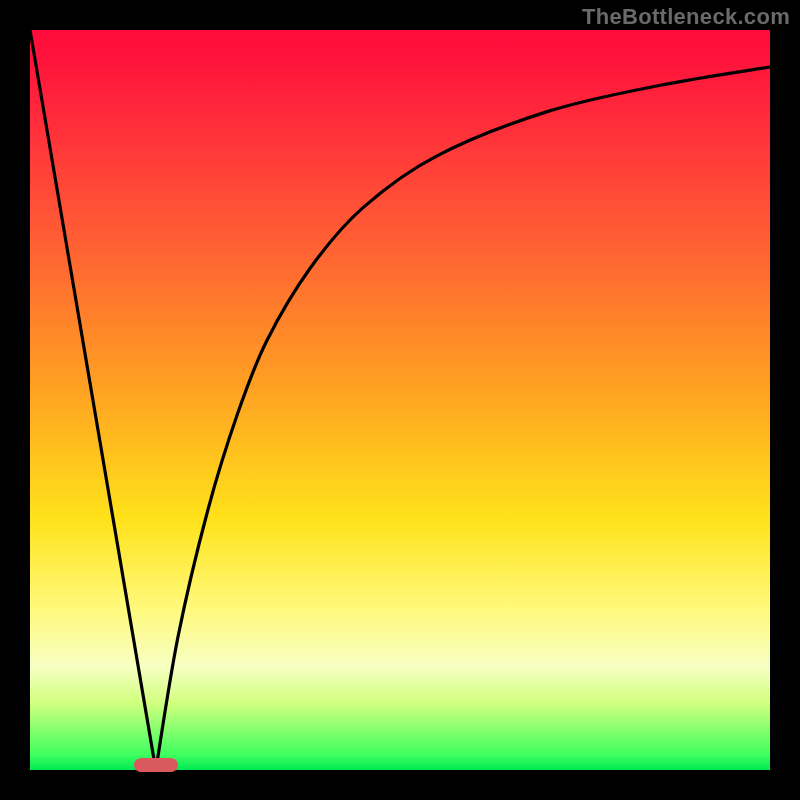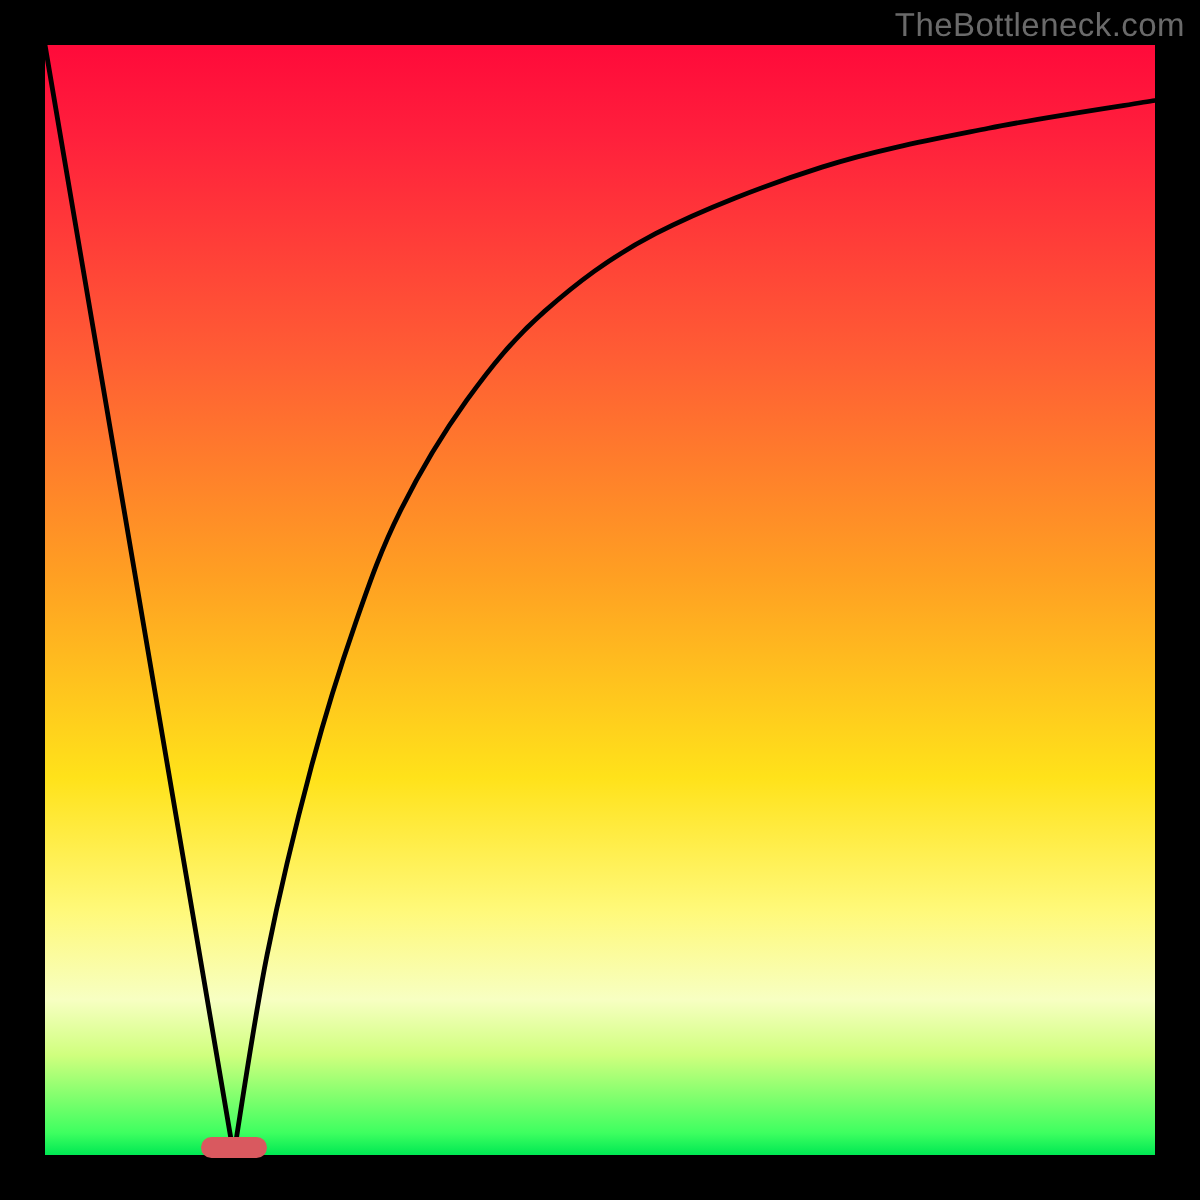--- a/index.html
+++ b/index.html
@@ -37,21 +37,21 @@
       #3eff60 98%,
       #00e853 100%
     );
   }
   .watermark {
     position: absolute;
     top: 4px;
     right: 10px;
     color: #6a6a6a;
     font-size: 22px;
-    font-weight: 400;
+    font-weight: 700;
     letter-spacing: 0.3px;
     user-select: none;
   }
   .marker {
     position: absolute;
     background: #d9595f;
     border-radius: 10px;
   }
   svg.curves {
     position: absolute;

